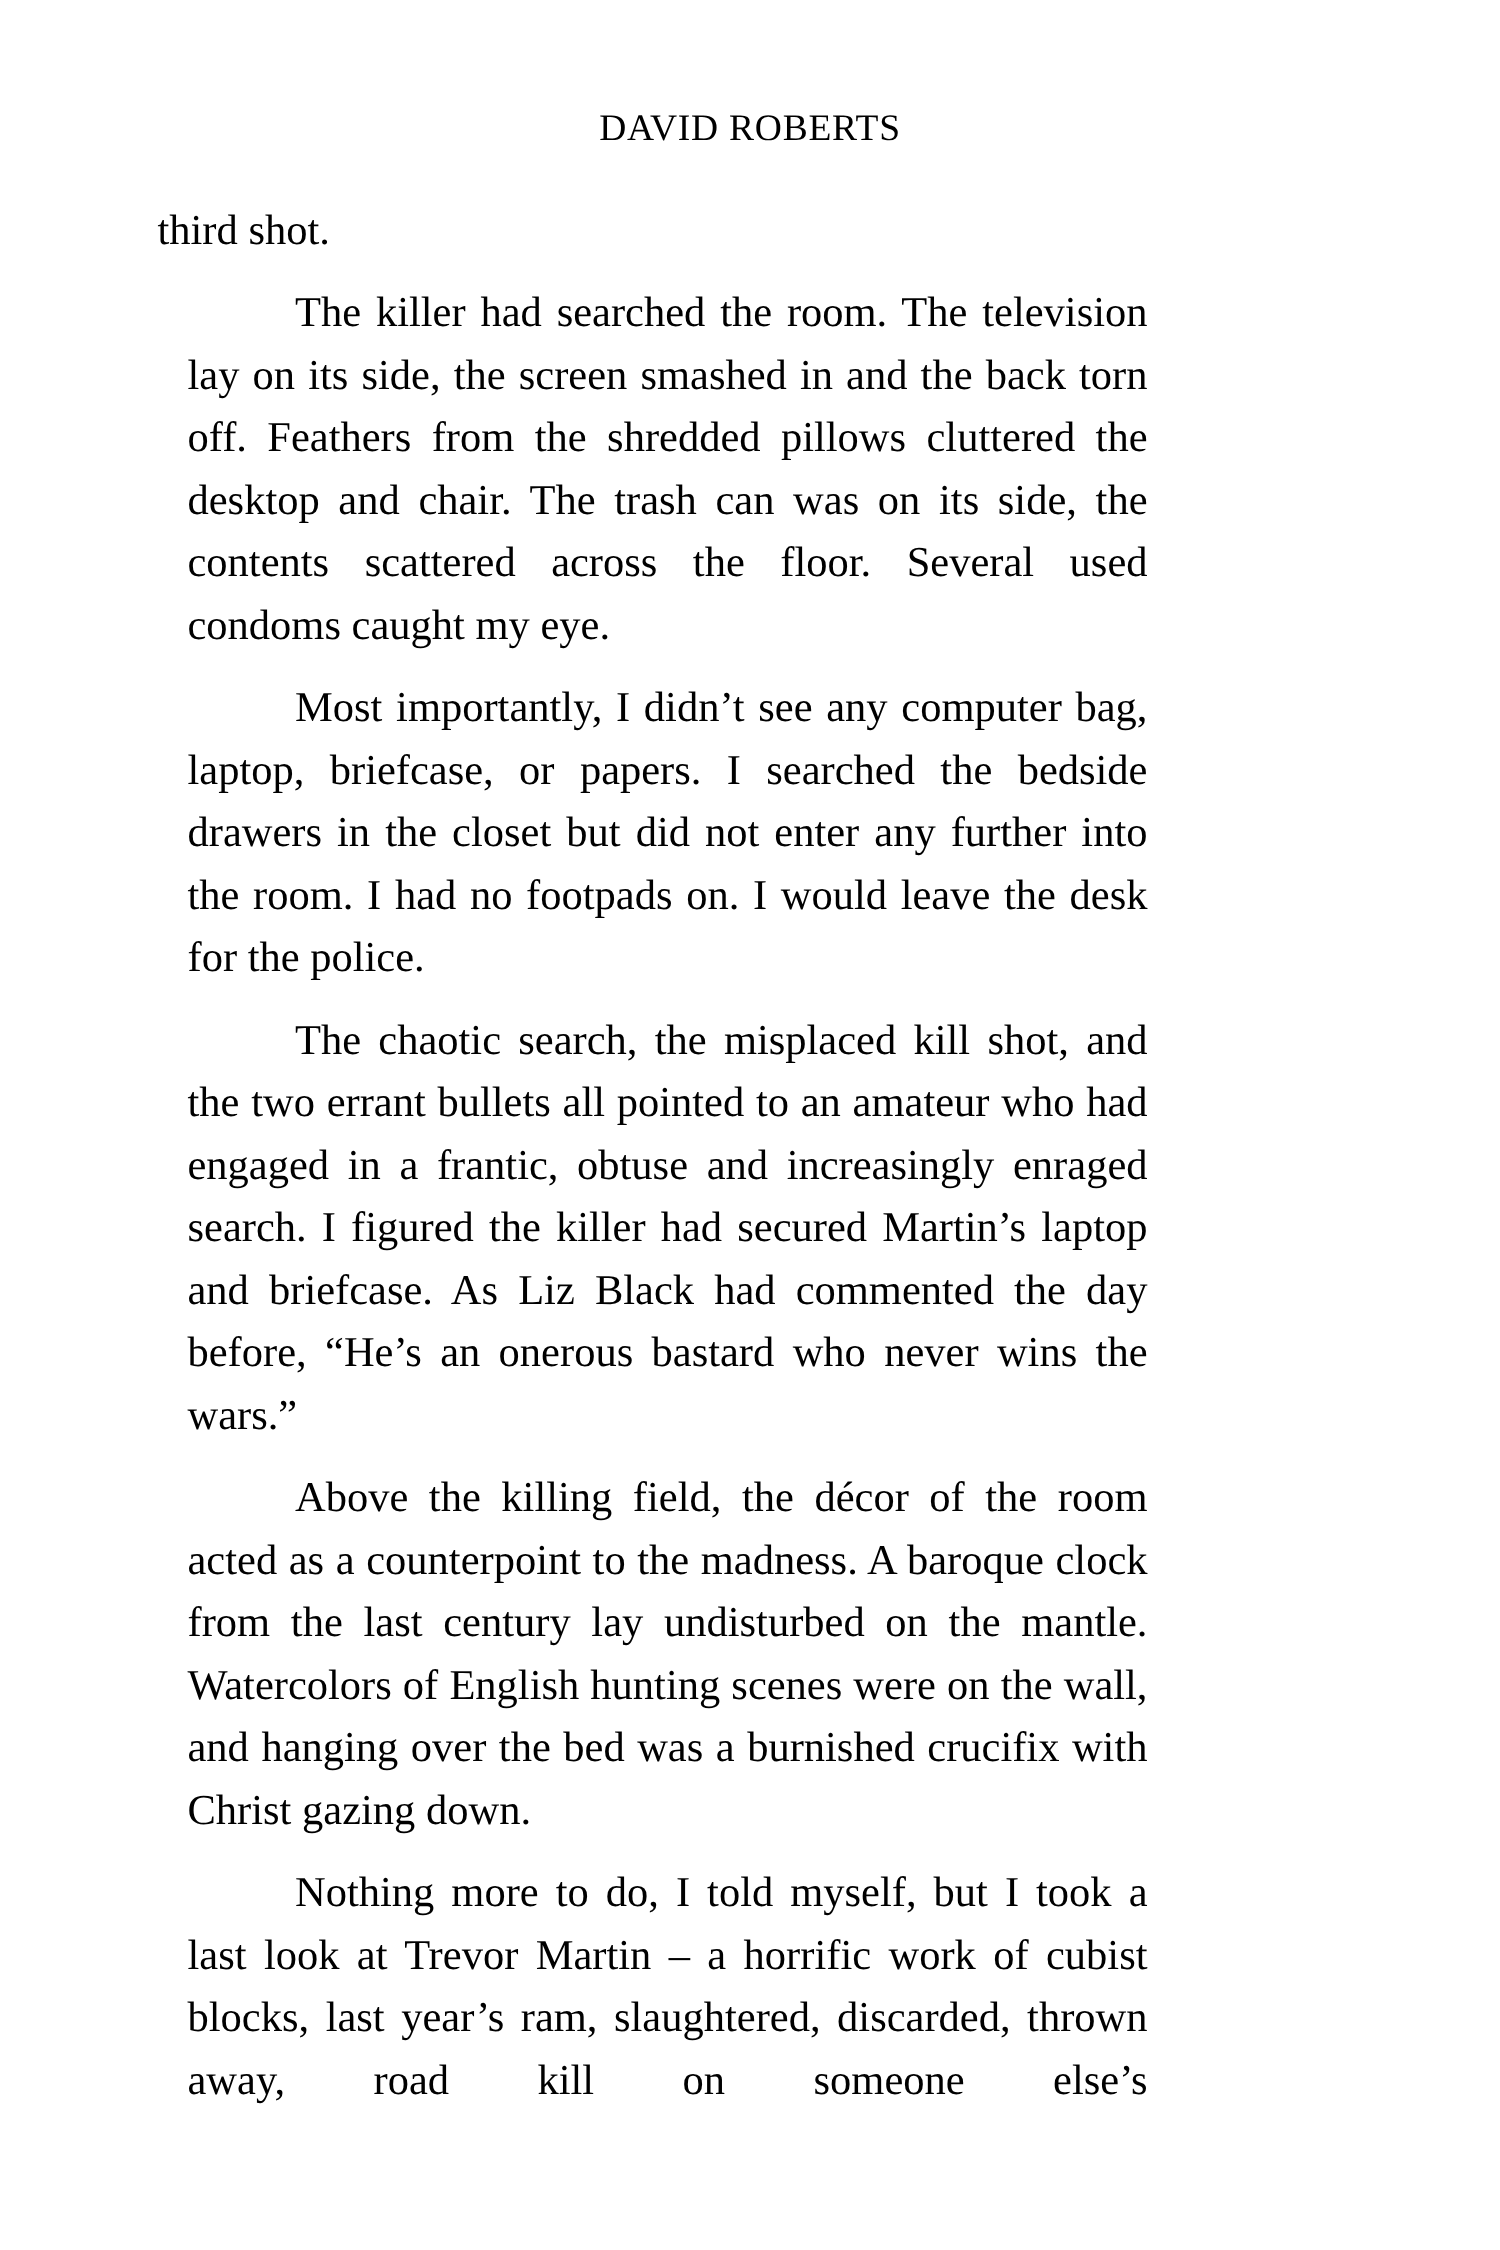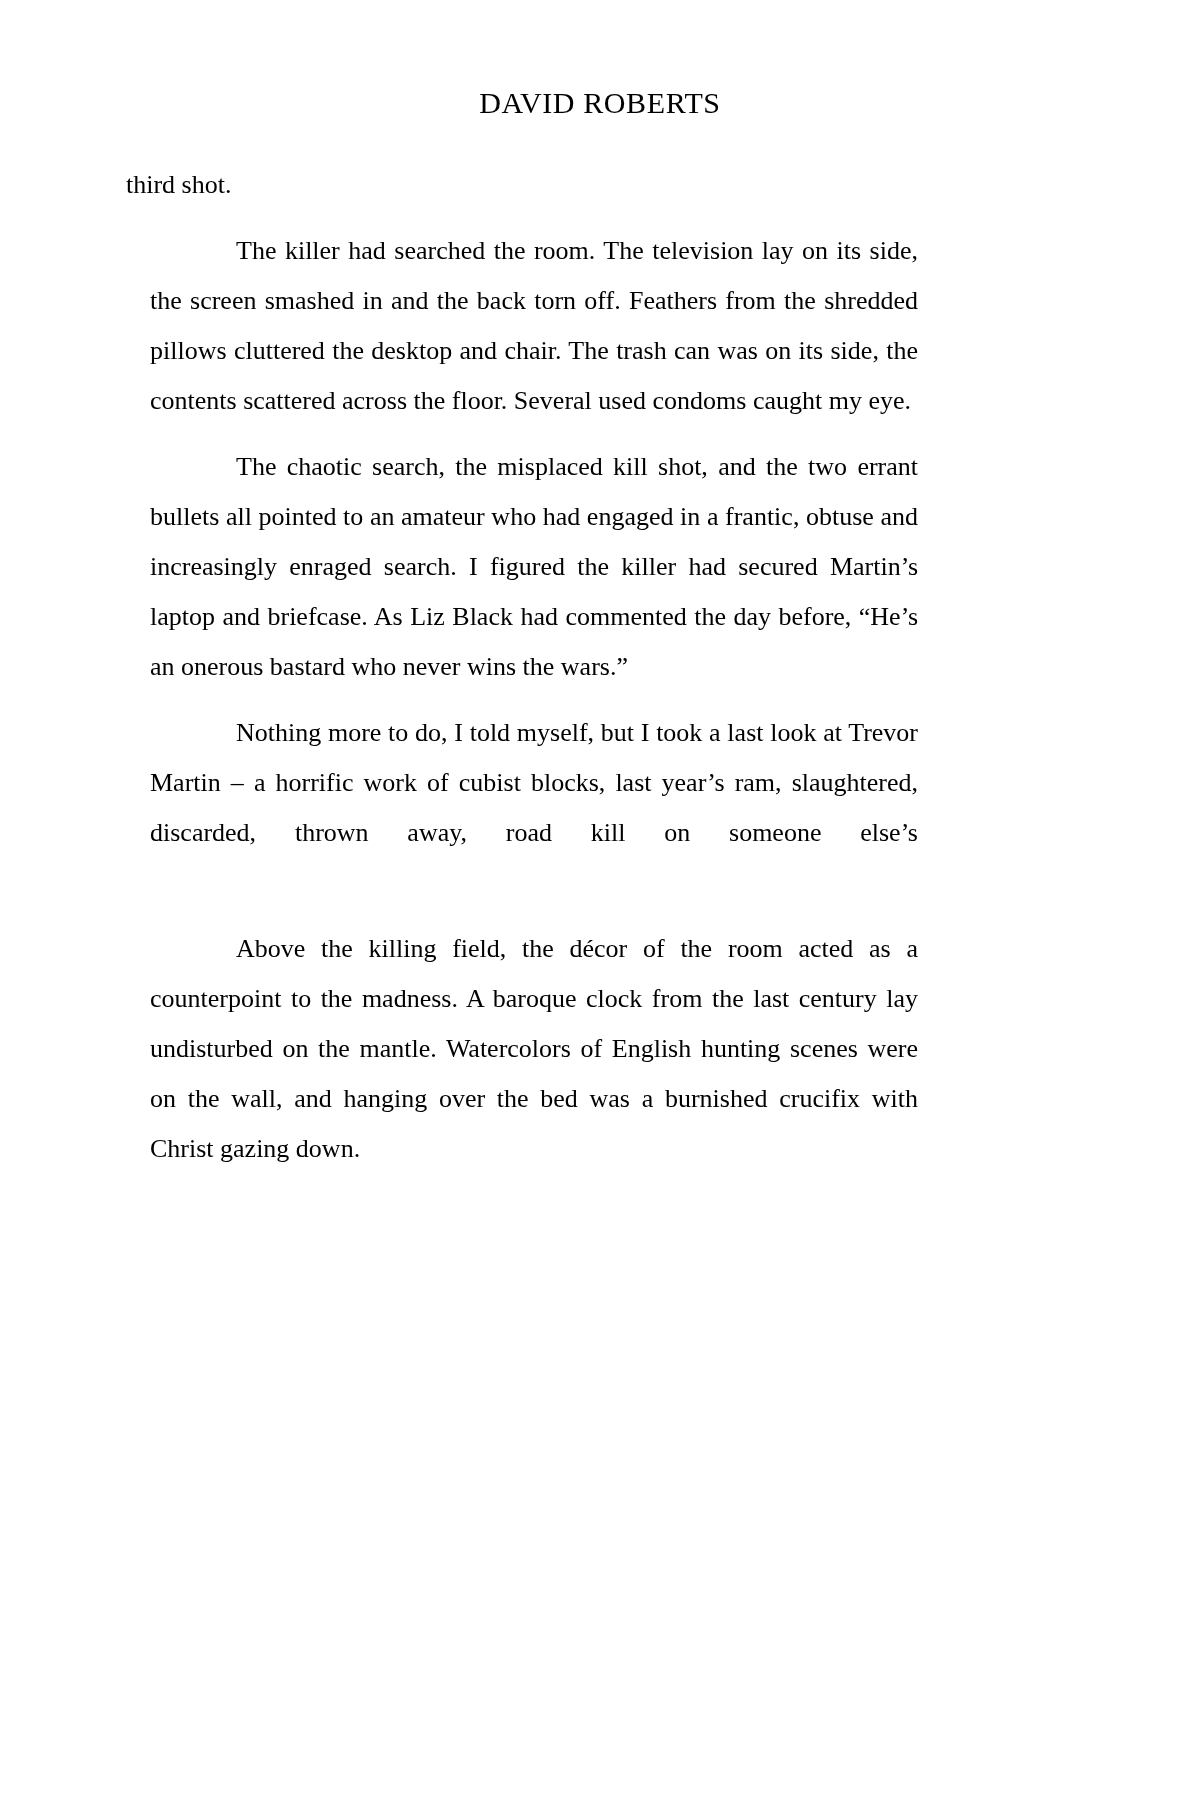--- a/index.html
+++ b/index.html
@@ -35,21 +35,21 @@
     font-weight: 400;
   }
   .body-block {
     position: absolute;
     top: 160px;
     left: 126px;
     width: 792px;
   }
   .para {
     margin: 0 0 0 0;
-    font-size: 26px;
+    font-size: 34px;
     line-height: 50px;
     text-align: justify;
     text-justify: inter-word;
     hyphens: none;
     -webkit-hyphens: none;
   }
   .para.cont {
     text-indent: 0;
   }
   .para.indent {
@@ -80,23 +80,24 @@
 <div class="page">
 
   <div class="running-head">DAVID ROBERTS</div>
 
   <div class="body-block">
 
     <p class="para cont">third shot.</p>
 
     <p class="para indent">The killer had searched the room. The television lay on its side, the screen smashed in and the back torn off. Feathers from the shredded pillows cluttered the desktop and chair. The trash can was on its side, the contents scattered across the floor. Several used condoms caught my eye.</p>
 
+    <p class="para indent">Most importantly, I didn’t see any computer bag, laptop, briefcase, or papers. I searched the bedside drawers in the closet but did not enter any further into the room. I had no footpads on. I would leave the desk for the police.</p>
 
     <p class="para indent">The chaotic search, the misplaced kill shot, and the two errant bullets all pointed to an amateur who had engaged in a frantic, obtuse and increasingly enraged search. I figured the killer had secured Martin’s laptop and briefcase. As Liz Black had commented the day before, “He’s an onerous bastard who never wins the wars.”</p>
 
+    <p class="para indent">Above the killing field, the décor of the room acted as a counterpoint to the madness. A baroque clock from the last century lay undisturbed on the mantle. Watercolors of English hunting scenes were on the wall, and hanging over the bed was a burnished crucifix with Christ gazing down.</p>
+
     <p class="para indent last-line-left">Nothing more to do, I told myself, but I took a last look at Trevor Martin – a horrific work of cubist blocks, last year’s ram, slaughtered, discarded, thrown away, road kill on someone else’s</p>
-
-    <p class="para indent">Above the killing field, the décor of the room acted as a counterpoint to the madness. A baroque clock from the last century lay undisturbed on the mantle. Watercolors of English hunting scenes were on the wall, and hanging over the bed was a burnished crucifix with Christ gazing down.</p>
 
   </div>
 
 
 </div>
 
 </body></html>

